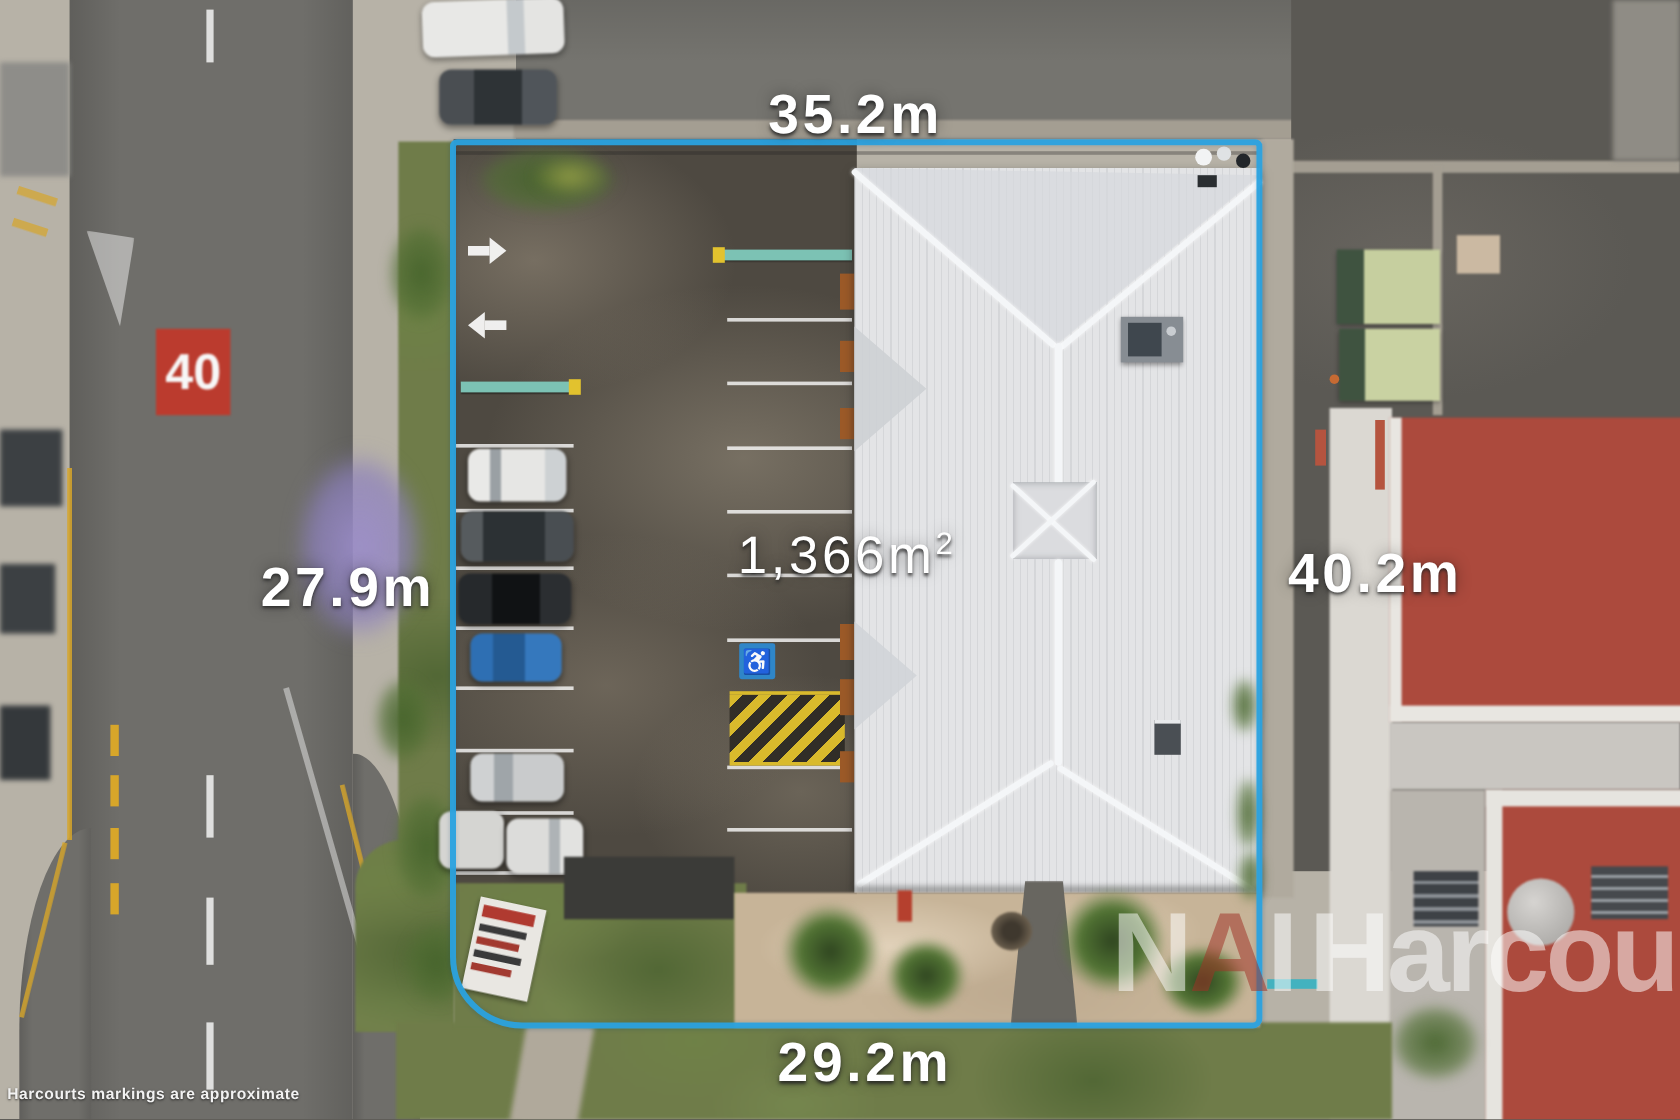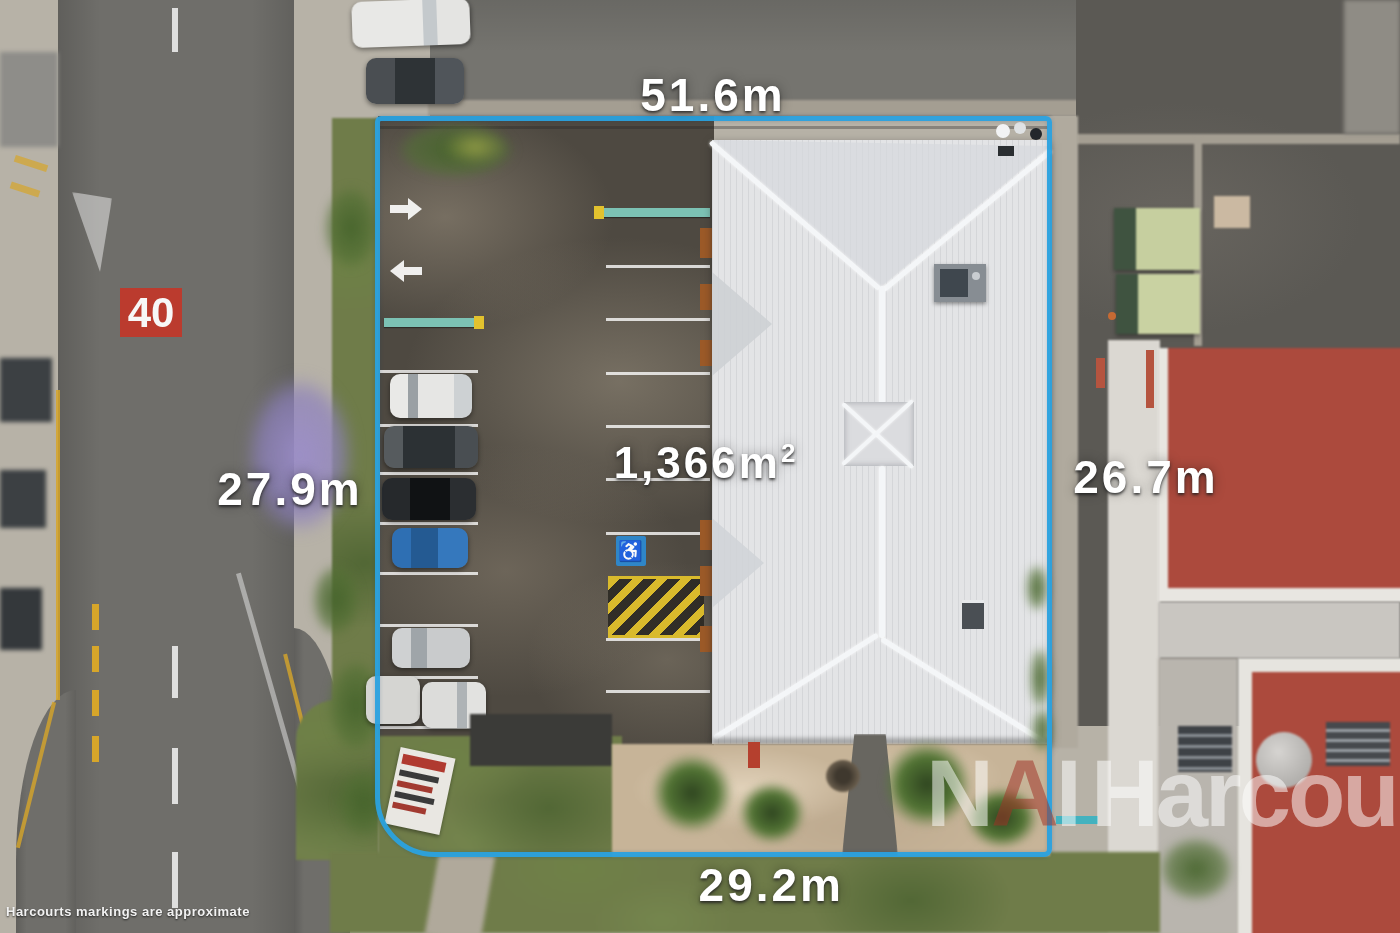--- a/index.html
+++ b/index.html
@@ -34,21 +34,21 @@
   .car{border-radius:10px;filter:blur(.7px);box-shadow:0 2px 5px rgba(0,0,0,.45);}
   .stop{background:#7cc2b4;filter:blur(.4px);box-shadow:0 1px 1px rgba(0,0,0,.4);}
   .stopcap{background:#e2c22e;}
   .ridge{background:#f4f6f8;height:5px;border-radius:3px;transform-origin:0 0;box-shadow:0 0 3px rgba(255,255,255,.8);}
   .roof{background-color:#e3e4e6;background-image:repeating-linear-gradient(90deg,rgba(110,115,122,.12) 0 1px,rgba(0,0,0,0) 1px 6px);box-shadow:0 3px 8px rgba(30,30,30,.5);}
   .hatch{background:repeating-linear-gradient(135deg,#d9ba2c 0 8px,rgba(45,42,36,.92) 8px 17px);border-top:3px solid #d9ba2c;border-bottom:3px solid #d9ba2c;filter:blur(.4px);}
   .post{background:#9c5a28;filter:blur(.6px);}
   
   .measure{color:var(--measurement-text,#fff);font-size:46px;font-weight:bold;letter-spacing:3px;
      text-shadow:0 2px 3px rgba(35,35,35,.85),0 0 12px rgba(0,0,0,.35);white-space:nowrap;}
-  .area{color:var(--measurement-text,#fff);font-size:44px;font-weight:bold;letter-spacing:3px;
+  .area{color:var(--measurement-text,#fff);font-size:44px;font-weight:normal;letter-spacing:3px;
      text-shadow:0 2px 3px rgba(35,35,35,.85),0 0 12px rgba(0,0,0,.35);white-space:nowrap;}
   .area sup{font-size:26px;}
   .speed{background:var(--speed-marking-red,#c0392b);color:#fff;font-size:42px;font-weight:bold;
      display:flex;align-items:center;justify-content:center;filter:blur(.7px);opacity:.95;}
   .boundary{border:5px solid var(--boundary-blue,#2aa2e0);border-radius:6px 6px 8px 60px;opacity:.95;
      box-shadow:0 0 4px rgba(0,60,110,.25), inset 0 0 4px rgba(0,60,110,.2);}
   .wm{font-size:94px;font-weight:bold;letter-spacing:-3px;white-space:nowrap;opacity:.52;color:#fff;}
   .wm .red{color:var(--watermark-red-accent,#a03226);}
   .wm .gap{display:inline-block;width:12px;}
   .disclaimer{color:#f2f2f2;font-size:13px;font-weight:bold;letter-spacing:.5px;
@@ -79,21 +79,21 @@
   <div class="abs line-y" style="left:92px;top:736px;width:7px;height:26px;"></div>
   <div class="abs line-y" style="left:14px;top:160px;width:34px;height:7px;transform:rotate(18deg);opacity:.7;"></div>
   <div class="abs line-y" style="left:10px;top:186px;width:30px;height:7px;transform:rotate(18deg);opacity:.7;"></div>
   <div class="abs line-w" style="left:172px;top:8px;width:6px;height:44px;"></div>
   <div class="abs line-w" style="left:172px;top:646px;width:6px;height:52px;"></div>
   <div class="abs line-w" style="left:172px;top:748px;width:6px;height:56px;"></div>
   <div class="abs line-w" style="left:172px;top:852px;width:6px;height:56px;"></div>
   <div class="abs line-w" style="left:236px;top:574px;width:5px;height:268px;transform:rotate(-16deg);transform-origin:top left;opacity:.55;"></div>
   <div class="abs" style="left:72px;top:192px;width:40px;height:80px;background:rgba(255,255,255,.45);clip-path:polygon(0 0,100% 8%,70% 100%);filter:blur(1px);"></div>
 
-  <div class="abs speed" style="left:120px;top:274px;width:62px;height:49px;margin-top:14px;">
+  <div class="abs speed" style="left:130px;top:274px;width:62px;height:72px;">
     <span>40</span>
   </div>
 
   <div class="abs grass" style="left:332px;top:118px;width:46px;height:742px;filter:blur(1px);"></div>
   <div class="abs grass" style="left:296px;top:700px;width:82px;height:160px;border-top-left-radius:40px;filter:blur(1px);"></div>
   <div class="abs gblob blob" style="left:314px;top:172px;width:74px;height:112px;"></div>
   <div class="abs blob" style="left:226px;top:346px;width:148px;height:218px;filter:blur(7px);
        background:radial-gradient(closest-side,rgba(155,141,201,.95),rgba(140,128,188,.7) 55%,rgba(130,120,175,0) 74%);"></div>
   <div class="abs gblob blob" style="left:304px;top:552px;width:64px;height:96px;"></div>
   <div class="abs gblob blob" style="left:318px;top:644px;width:76px;height:124px;"></div>
@@ -240,29 +240,29 @@
   <div class="abs palm" style="left:866px;top:724px;width:122px;height:120px;"></div>
   <div class="abs palm" style="left:952px;top:776px;width:100px;height:84px;"></div>
   <div class="abs gblob blob" style="left:1022px;top:556px;width:30px;height:64px;"></div>
   <div class="abs gblob blob" style="left:1026px;top:636px;width:28px;height:84px;"></div>
   <div class="abs gblob blob" style="left:1028px;top:700px;width:28px;height:60px;"></div>
 
   <div class="abs boundary" style="left:375px;top:116px;width:667px;height:731px;"></div>
   <div class="abs" style="left:1056px;top:816px;width:42px;height:8px;background:var(--teal-underline,#2fb3c4);opacity:.85;filter:blur(.5px);"></div>
 
   <div class="abs measure" style="left:560px;top:68px;width:306px;text-align:center;">
-    <span>51.6m</span>
+    <span>35.2m</span>
   </div>
   <div class="abs measure" style="left:195px;top:462px;width:190px;text-align:center;">
     <span>27.9m</span>
   </div>
   <div class="abs measure" style="left:1048px;top:450px;width:196px;text-align:center;">
-    <span>26.7m</span>
-  </div>
-  <div class="abs measure" style="left:648px;top:858px;width:196px;text-align:right;">
+    <span>40.2m</span>
+  </div>
+  <div class="abs measure" style="left:648px;top:858px;width:196px;text-align:left;">
     <span>29.2m</span>
   </div>
   <div class="abs area" style="left:596px;top:438px;width:220px;text-align:center;">
     <span>1,366</span><span>m</span><sup>2</sup>
   </div>
 
   <div class="abs wm" style="left:926px;top:740px;">
     <span>N</span><span class="red">A</span><span>I</span><span class="gap"></span><span>Harcourts</span>
   </div>
 

